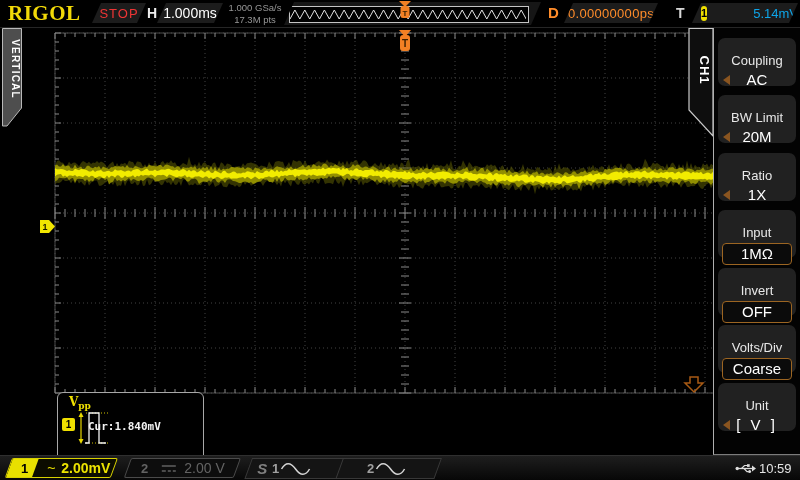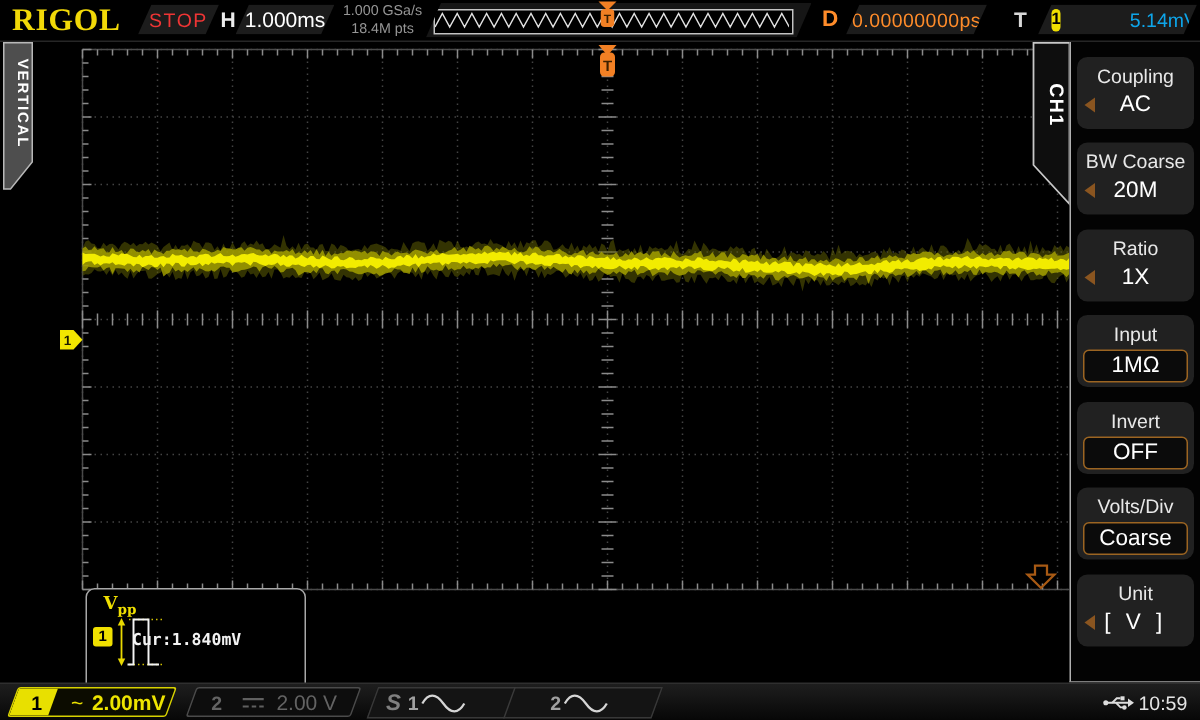--- a/index.html
+++ b/index.html
@@ -47,21 +47,21 @@
   .vpp sub{font-size:9px;}
   .mrows{position:absolute;left:30px;top:1px;font-family:"DejaVu Sans Mono",monospace;font-size:11px;font-weight:700;
          color:#f2f2f2;line-height:13.2px;white-space:pre;}
   .mch{position:absolute;left:4px;top:25px;width:13px;height:13px;background:#f0e000;color:#000;border-radius:2px;
        font-size:10px;font-weight:700;text-align:center;line-height:13px;}
   .micon{position:absolute;left:16px;top:13px;}
   
   .menu{position:absolute;left:713px;top:28px;width:87px;height:427px;background:#030303;box-sizing:border-box;
         border-left:1px solid #b0b0b0;border-bottom:1px solid #7c7c7c;}
   .mbtn{position:absolute;left:4px;width:78px;height:48px;border-radius:7px;background:#212121;text-align:center;}
-  .mlabel{margin-top:5px;font-size:13px;color:#e8e8e8;}
+  .mlabel{margin-top:15px;font-size:13px;color:#e8e8e8;}
   .mval{position:relative;margin-top:3px;font-size:15px;color:#fff;}
   .tri{position:absolute;left:5px;top:4px;width:0;height:0;border-top:5px solid transparent;
        border-bottom:5px solid transparent;border-right:7px solid #8a5520;}
   .vbox{display:block;margin:0 4px;border:1px solid #9c6522;border-radius:4px;background:#0b0b0b;padding:1px 0 2px;}
   .unitv{letter-spacing:3px;}
   
   .bbar{position:absolute;left:0;top:455px;width:800px;height:25px;background:linear-gradient(180deg,#1e1e1e,#060606);
         border-top:1px solid #2f2f2f;}
   .skew{transform:skewX(-20deg);transform-origin:0 0;}
   .unsk{display:inline-block;transform:skewX(20deg);transform-origin:0 0;}
@@ -97,21 +97,21 @@
     <div class="logo">RIGOL</div>
     <div class="tbadge b-stop">
       <span>STOP</span>
     </div>
     <div class="hlab">H</div>
     <div class="tbadge b-tb">
       <span>1.000ms</span>
     </div>
     <div class="rate">
       <div>1.000 GSa/s</div>
-      <div>18.4M pts</div>
+      <div>17.3M pts</div>
     </div>
     <div class="mem">
       <div class="memrect">
         <svg width="236" height="13">
           <polyline id="zz" fill="none" stroke="#e2e2e2" stroke-width="1" points="0.0,11 4.9,2 9.8,11 14.8,2 19.7,11 24.6,2 29.5,11 34.4,2 39.4,11 44.3,2 49.2,11 54.1,2 59.0,11 64.0,2 68.9,11 73.8,2 78.7,11 83.6,2 88.6,11 93.5,2 98.4,11 103.3,2 108.2,11 113.2,2 118.1,11 123.0,2 127.9,11 132.8,2 137.8,11 142.7,2 147.6,11 152.5,2 157.4,11 162.4,2 167.3,11 172.2,2 177.1,11 182.0,2 187.0,11 191.9,2 196.8,11 201.7,2 206.6,11 211.6,2 216.5,11 221.4,2 226.3,11 231.2,2 236.2,11 "></polyline>
         </svg>
       </div>
     </div>
     <svg class="tpin-top" width="14" height="19">
       <polygon points="1,1 13,1 7,7" fill="#f28024"></polygon>
@@ -205,21 +205,21 @@
     <path d="M26 0.5 H2 V82 L26 108 Z" fill="#0e0e0e" stroke="#c8c8c8" stroke-width="1.2"></path>
     <text x="13" y="42" transform="rotate(90 13 42)" class="chtabt">CH1</text>
   </svg>
 
   <div class="menu">
     <div class="mbtn" style="top:10px">
       <div class="mlabel">Coupling</div>
       <div class="mval"><span class="tri"></span><span>AC</span></div>
     </div>
     <div class="mbtn" style="top:67px">
-      <div class="mlabel">BW Coarse</div>
+      <div class="mlabel">BW Limit</div>
       <div class="mval"><span class="tri"></span><span>20M</span></div>
     </div>
     <div class="mbtn" style="top:125px">
       <div class="mlabel">Ratio</div>
       <div class="mval"><span class="tri"></span><span>1X</span></div>
     </div>
     <div class="mbtn" style="top:182px">
       <div class="mlabel">Input</div>
       <div class="mval">
           <span class="vbox"><span>1MΩ</span></span>

